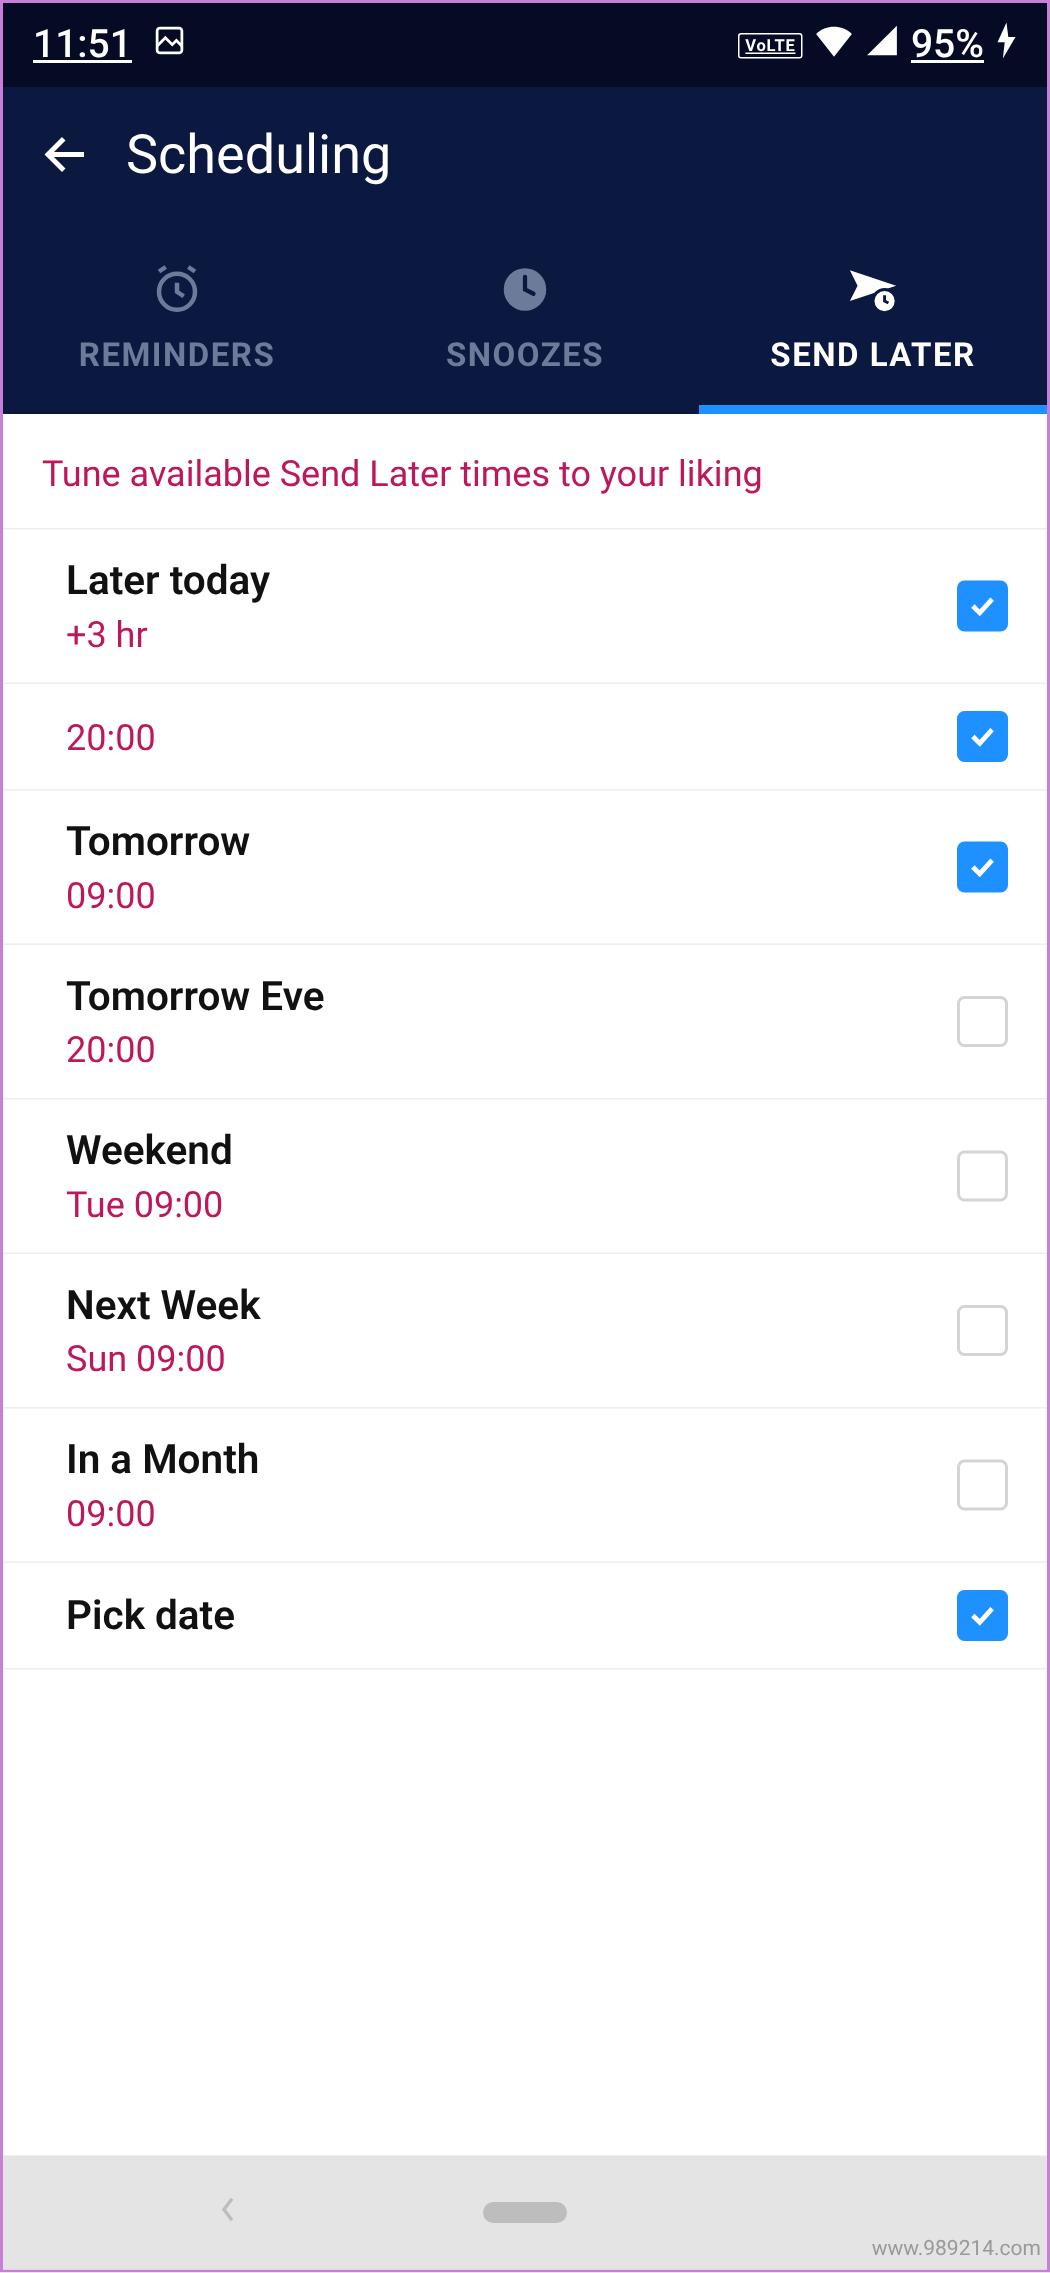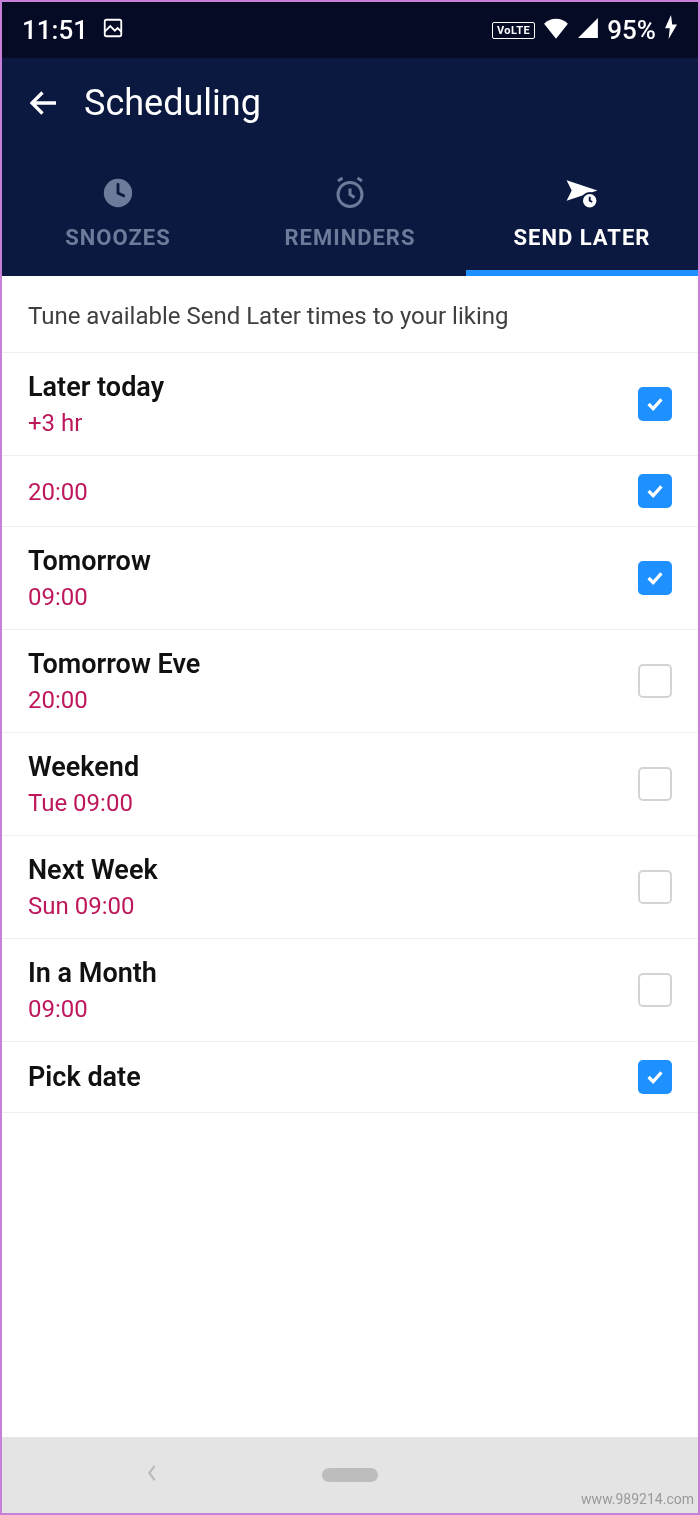--- a/index.html
+++ b/index.html
@@ -1,41 +1,41 @@
 <!DOCTYPE html>
 <html><head>
 <meta charset="utf-8">
 <style>
   * { box-sizing: border-box; margin: 0; padding: 0; }
   html, body { width: 700px; height: 1515px; font-family: -apple-system, Roboto, "Segoe UI", Arial, sans-serif; background: #fff; }
   .screen { width: 700px; height: 1515px; border: 2px solid #c77fd8; display: flex; flex-direction: column; position: relative; }
 
   
-  .status-bar { background: #050a25; color: #fff; height: 56px; display: flex; align-items: center; justify-content: space-between; padding: 0 20px; font-size: 26px; font-weight: 500; }
+  .status-bar { background: #050a25; color: #fff; height: 56px; display: flex; align-items: center; justify-content: space-between; padding: 0 20px; font-size: 26px; font-weight: 500; text-decoration: underline; }
   .status-left { display: flex; align-items: center; gap: 14px; }
   .status-right { display: flex; align-items: center; gap: 8px; }
   .volte { border: 1.5px solid #fff; font-size: 11px; font-weight: 700; padding: 1px 4px; border-radius: 2px; letter-spacing: 0.5px; }
 
   
   .app-bar { background: #0b1840; color: #fff; height: 90px; display: flex; align-items: center; padding: 0 20px; gap: 18px; }
   .back-btn { width: 44px; height: 44px; display: flex; align-items: center; justify-content: center; }
   .app-title { font-size: 36px; font-weight: 400; }
 
   
   .tabs { background: #0b1840; display: flex; height: 128px; }
   .tab { flex: 1; display: flex; flex-direction: column; align-items: center; justify-content: center; gap: 14px; color: #6c7b9a; font-size: 22px; font-weight: 700; letter-spacing: 1px; position: relative; }
   .tab.active { color: #fff; }
   .tab.active::after { content: ""; position: absolute; bottom: 0; left: 0; right: 0; height: 6px; background: #1e90ff; }
   .tab-icon { width: 36px; height: 36px; display: flex; align-items: center; justify-content: center; }
 
   
   .content { flex: 1; background: #fff; overflow: hidden; }
-  .description { color: #404040; font-size: 24px; padding: 26px 26px 22px; border-bottom: 1px solid #eee; }
+  .description { color: #be185d; font-size: 24px; padding: 26px 26px 22px; border-bottom: 1px solid #eee; }
   .row { display: flex; align-items: center; justify-content: space-between; padding: 18px 26px 18px; border-bottom: 1px solid #eee; }
-  .row-text { display: flex; flex-direction: column; gap: 4px; }
+  .row-text { display: flex; flex-direction: column; gap: 4px; margin-left: 16px; }
   .row-title { font-size: 27px; font-weight: 600; color: #111; }
   .row-sub { font-size: 24px; color: #be185d; margin-top: 2px; }
   .checkbox { width: 34px; height: 34px; border-radius: 5px; flex-shrink: 0; }
   .checkbox.checked { background: #1e90ff; display: flex; align-items: center; justify-content: center; }
   .checkbox.unchecked { border: 2px solid #d4d4d4; background: #fff; }
 
   
   .nav-bar { height: 76px; background: #e4e4e4; display: flex; align-items: center; justify-content: space-around; padding: 0 60px; }
   .nav-home { width: 56px; height: 14px; background: #bdbdbd; border-radius: 7px; }
   .nav-back-ch { width: 18px; height: 18px; }
@@ -81,38 +81,38 @@
   <div class="app-bar">
     <div class="back-btn">
       <svg width="36" height="36" viewBox="0 0 24 24" fill="none" stroke="#fff" stroke-width="2.2">
           <path d="M20 12 L4 12 M11 5 L4 12 L11 19"></path>
         </svg>
     </div>
     <div class="app-title">Scheduling</div>
   </div>
 
   <div class="tabs">
-    <div class="tab">
-      <span class="tab-icon">
-        <svg width="34" height="34" viewBox="0 0 24 24" fill="#6c7b9a">
-            <circle cx="12" cy="12" r="10"></circle>
-            <path d="M12 6 L12 12 L16 14" stroke="#0b1840" stroke-width="2" fill="none" stroke-linecap="round"></path>
-          </svg>
-      </span>
-      <span>SNOOZES</span>
-    </div>
     <div class="tab">
       <span class="tab-icon">
         <svg width="36" height="36" viewBox="0 0 24 24" fill="none" stroke="#6c7b9a" stroke-width="2">
             <circle cx="12" cy="13" r="8"></circle>
             <path d="M12 9 L12 13 L15 15"></path>
             <path d="M4 4 L7 2 M20 4 L17 2"></path>
           </svg>
       </span>
       <span>REMINDERS</span>
+    </div>
+    <div class="tab">
+      <span class="tab-icon">
+        <svg width="34" height="34" viewBox="0 0 24 24" fill="#6c7b9a">
+            <circle cx="12" cy="12" r="10"></circle>
+            <path d="M12 6 L12 12 L16 14" stroke="#0b1840" stroke-width="2" fill="none" stroke-linecap="round"></path>
+          </svg>
+      </span>
+      <span>SNOOZES</span>
     </div>
     <div class="tab active">
       <span class="tab-icon">
         <svg width="40" height="36" viewBox="0 0 28 24" fill="#fff">
             <path d="M2 2 L26 10 L2 18 L6 10 Z"></path>
             <circle cx="20" cy="18" r="6" fill="#fff" stroke="#0b1840" stroke-width="1.5"></circle>
             <path d="M20 15 L20 18 L22 19" stroke="#0b1840" stroke-width="1.5" fill="none"></path>
           </svg>
       </span>
       <span>SEND LATER</span>

